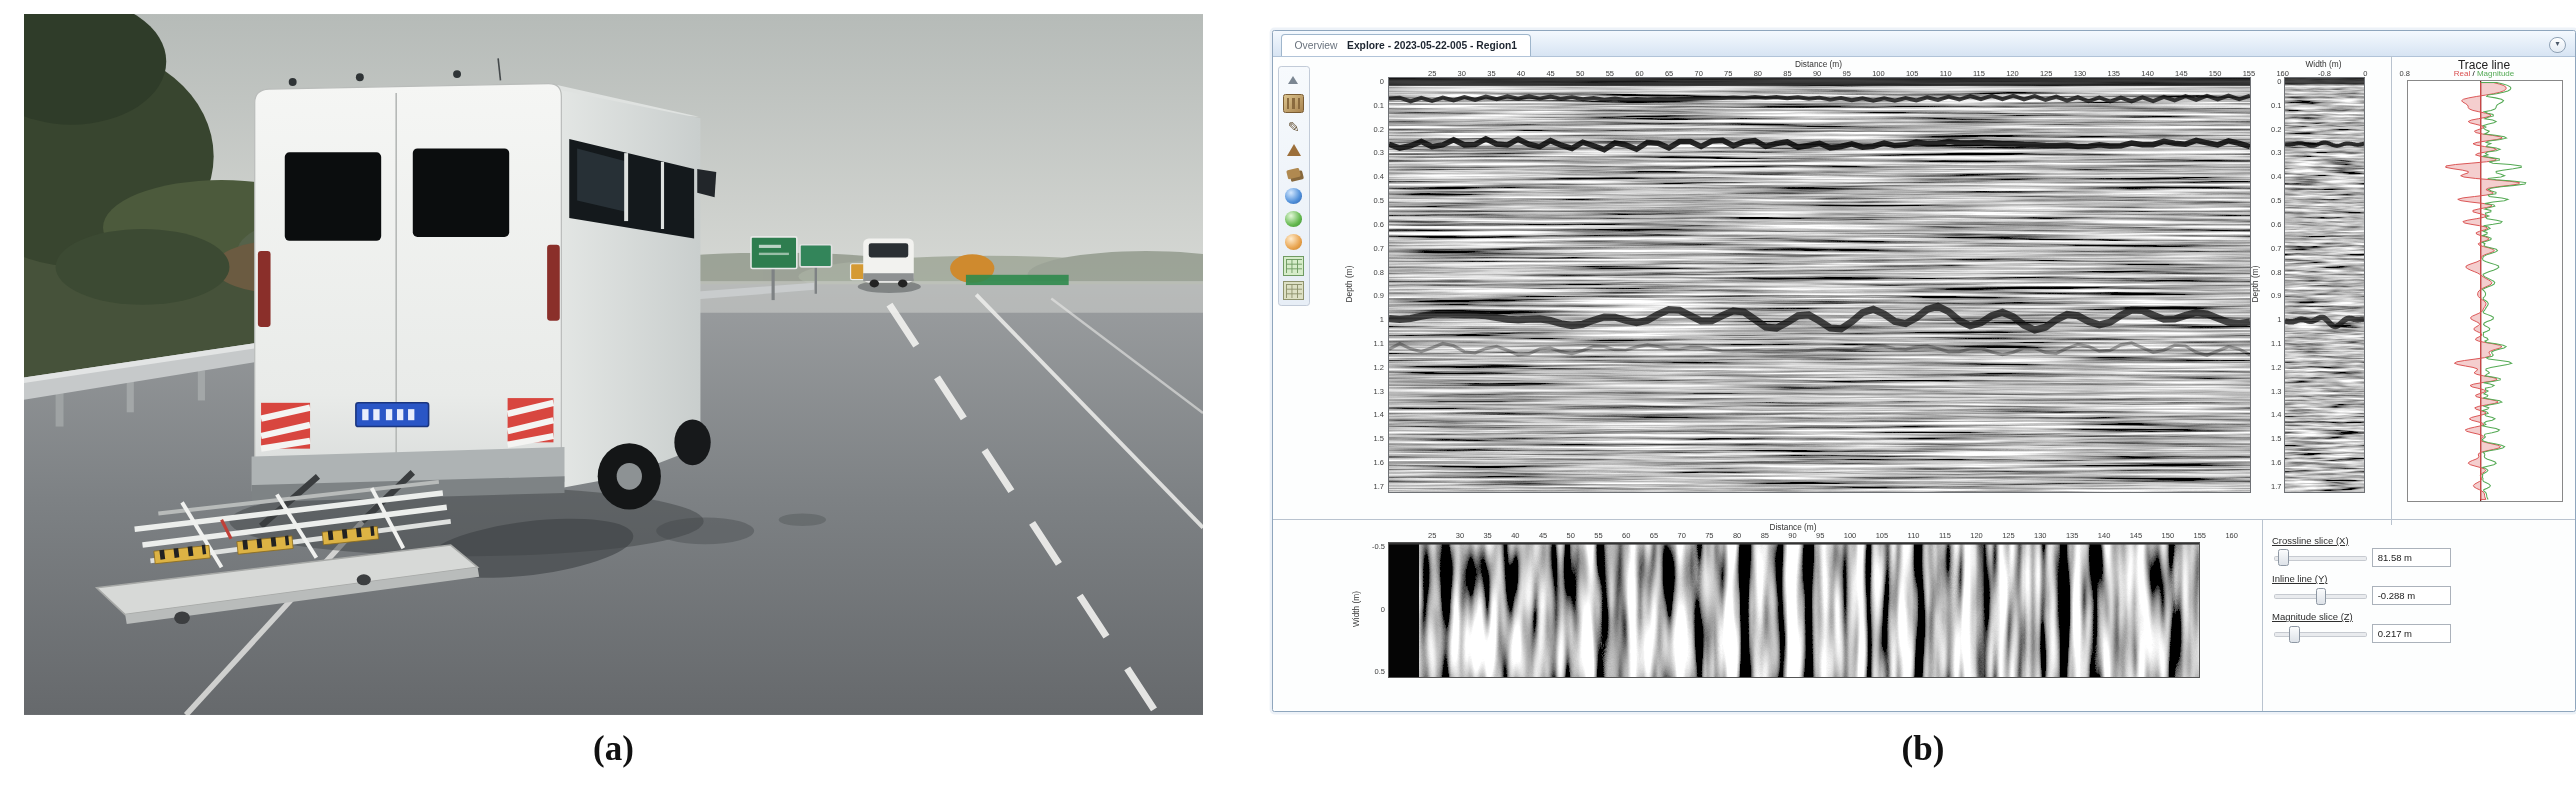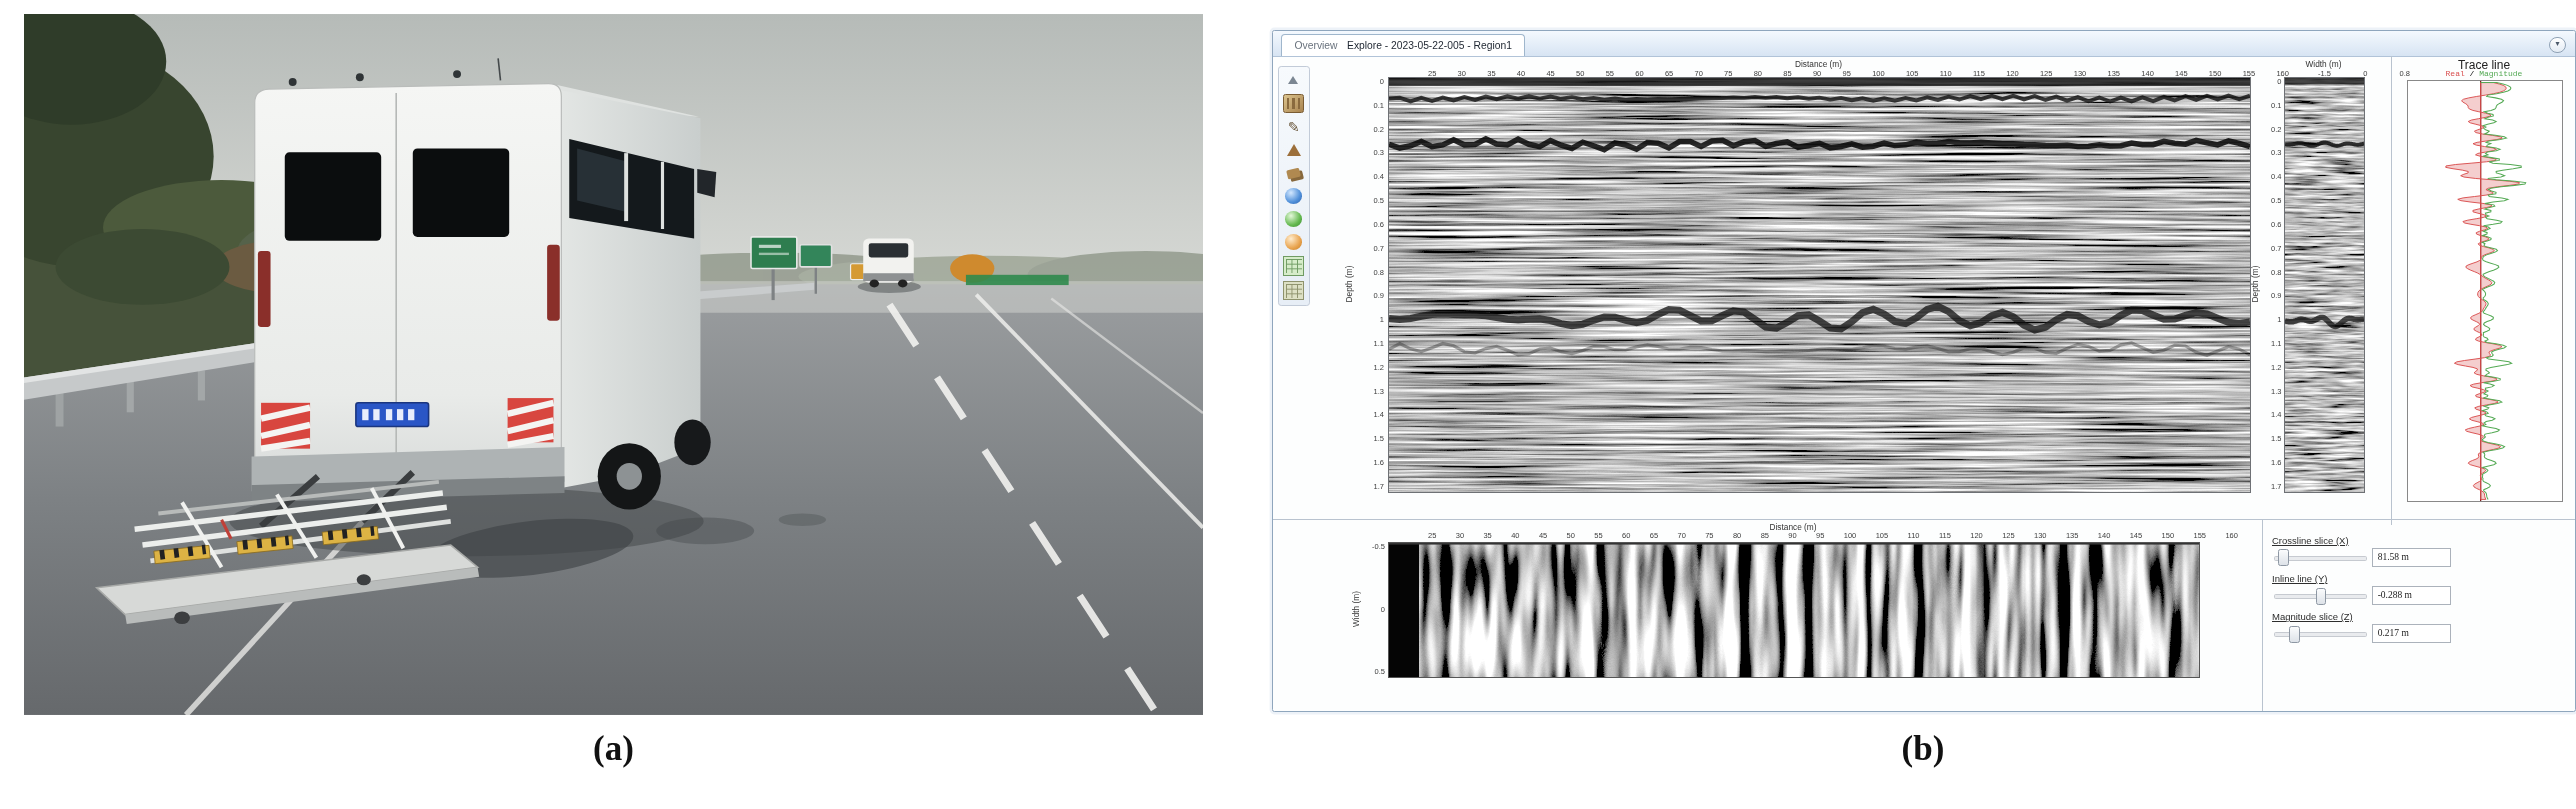--- a/index.html
+++ b/index.html
@@ -12,21 +12,21 @@
   .caption{font-family:"Liberation Serif",serif;font-weight:bold;font-size:35px;color:#111;
        text-align:center;top:729px;}
   #cap-a{left:24px;width:1179px;}
   #cap-b{left:1272px;width:1302px;}
   
   #tabbar{left:0;top:0;width:100%;height:25px;background:linear-gradient(#f4f9fe,#d7e4f3);
       border-bottom:0.8px solid #b1c3d8;border-radius:2.4px 2.4px 0 0;}
   #tab{left:8px;top:3.2px;height:21.3px;background:#fff;border:0.8px solid #9fb6cc;border-bottom:none;
       border-radius:4px 4px 0 0;padding:0 12.6px;display:flex;align-items:center;gap:9.5px;font-size:10.3px;}
   #tab .ovw{color:#69727d;}
-  #tab .act{font-weight:normal;color:#1d2530;}
+  #tab .act{font-weight:bold;color:#1d2530;}
   #collapse-btn{right:9.5px;top:5.5px;width:14.2px;height:14.2px;border:0.8px solid #90a2b5;border-radius:50%;
       background:linear-gradient(#ffffff,#e3ebf4);text-align:center;line-height:12.6px;font-size:8px;color:#4b5a6b;}
   
   #toolbar{left:4.7px;top:35px;width:30px;background:linear-gradient(#f7fafd,#e7eef6);
       border:0.8px solid #c2cbd8;border-radius:3.2px;padding:4px 0 4.7px;display:flex;flex-direction:column;
       align-items:center;gap:5.5px;}
   .ic{width:19px;height:17.4px;position:relative;}
   .ic-arrow::after{content:"";position:absolute;left:4px;top:4.7px;width:0;height:0;
       border-left:5.5px solid transparent;border-right:5.5px solid transparent;border-bottom:8px solid #7b8692;}
   .ic-map{background:linear-gradient(135deg,#dcc48e,#a8834f);border:0.8px solid #7a5c33;border-radius:2.4px;}
@@ -62,21 +62,21 @@
   .vdiv,.hdiv{background:#b9c3cf;}
   
   #trace-title{font-size:12px;color:#222;text-align:center;}
   #trace-legend{font-size:8px;text-align:center;}
   
   .ctl-label{font-size:9.5px;color:#2d2d2d;text-decoration:underline;}
   .track{height:3.2px;background:#e9ebee;border:0.8px solid #c6cad0;border-radius:1.6px;}
   .handle{position:absolute;width:8.7px;height:15px;top:-7.1px;background:linear-gradient(#fbfcfd,#dde2e8);
       border:0.8px solid #8d97a3;border-radius:2.4px;}
   .valbox{position:absolute;box-sizing:border-box;width:79px;height:19px;border:0.8px solid #abb2bb;
-      background:#fff;font-size:9.5px;color:#222;padding:1.6px 4.7px;font-family:Liberation Serif, serif;}
+      background:#fff;font-size:9.5px;color:#222;padding:1.6px 4.7px;font-family:Liberation Sans, sans-serif;}
 </style>
 </head>
 <body>
 
 <div class="abs" id="photo-wrap">
 <svg viewBox="0 0 1492 887" width="1179" height="701">
   <defs>
     <linearGradient id="sky" x1="0" y1="0" x2="0" y2="1">
       <stop offset="0" stop-color="#b6bbb8"></stop>
           <stop offset="1" stop-color="#d8dad6"></stop>
@@ -339,21 +339,21 @@
       <path id="refl-top" fill="none" stroke="#101010" stroke-width="5" opacity="0.8" d="M0 26 L13.6 25.0 L27.3 29.6 L40.9 25.1 L54.5 29.2 L68.1 24.8 L81.8 28.5 L95.4 24.2 L109.0 27.7 L122.6 23.6 L136.3 26.8 L149.9 23.2 L163.5 26.3 L177.1 23.1 L190.8 26.1 L204.4 23.5 L218.0 26.4 L231.6 24.3 L245.3 26.9 L258.9 25.2 L272.5 27.5 L286.1 26.1 L299.8 27.9 L313.4 26.7 L327.0 27.9 L340.6 26.8 L354.3 27.4 L367.9 26.6 L381.5 26.6 L395.1 26.1 L408.8 25.7 L422.4 25.5 L436.0 24.8 L449.6 25.2 L463.3 24.2 L476.9 25.2 L490.5 24.1 L504.1 25.6 L517.8 24.4 L531.4 26.4 L545.0 24.9 L558.6 27.4 L572.3 25.5 L585.9 28.2 L599.5 25.8 L613.1 28.7 L626.8 25.8 L640.4 28.8 L654.0 25.4 L667.6 28.5 L681.3 24.6 L694.9 27.9 L708.5 23.7 L722.1 27.3 L735.8 23.0 L749.4 26.9 L763.0 22.5 L776.6 26.9 L790.3 22.5 L803.9 27.2 L817.5 22.9 L831.1 27.9 L844.8 23.6 L858.4 28.8 L872.0 24.3 L885.6 29.5 L899.3 24.7 L912.9 29.8 L926.5 24.8 L940.1 29.7 L953.8 24.5 L967.4 29.3 L981.0 23.9 L994.6 28.5 L1008.3 23.1 L1021.9 27.7 L1035.5 22.5 L1049.1 27.2 L1062.8 22.3 L1076.4 27.0 L1090.0 22.5"></path>
       <path id="refl-main" fill="none" stroke="#070707" stroke-width="7" opacity="0.85" d="M0 84 L13.6 88.8 L27.3 86.0 L40.9 80.6 L54.5 86.9 L68.1 84.9 L81.8 78.4 L95.4 84.8 L109.0 84.2 L122.6 77.1 L136.3 83.7 L149.9 85.0 L163.5 77.6 L177.1 84.1 L190.8 87.1 L204.4 79.4 L218.0 85.3 L231.6 89.4 L245.3 81.4 L258.9 85.9 L272.5 90.8 L286.1 82.3 L299.8 85.0 L313.4 90.4 L327.0 81.8 L340.6 82.8 L354.3 88.6 L367.9 80.6 L381.5 80.4 L395.1 86.8 L408.8 80.0 L422.4 79.0 L436.0 86.0 L449.6 80.9 L463.3 79.4 L476.9 86.7 L490.5 83.1 L504.1 81.0 L517.8 87.9 L531.4 85.5 L545.0 82.8 L558.6 88.6 L572.3 86.9 L585.9 83.4 L599.5 87.8 L613.1 86.5 L626.8 82.7 L640.4 85.7 L654.0 84.8 L667.6 81.3 L681.3 83.3 L694.9 83.1 L708.5 80.6 L722.1 82.1 L735.8 82.5 L749.4 81.4 L763.0 82.5 L776.6 83.3 L790.3 83.5 L803.9 84.3 L817.5 84.7 L831.1 85.7 L844.8 86.0 L858.4 85.4 L872.0 86.9 L885.6 86.6 L899.3 84.6 L912.9 86.3 L926.5 85.8 L940.1 82.4 L953.8 84.6 L967.4 84.5 L981.0 80.2 L994.6 82.8 L1008.3 83.9 L1021.9 79.0 L1035.5 82.2 L1049.1 84.8 L1062.8 79.6 L1076.4 82.9 L1090.0 87.0"></path>
       <path id="refl-mid" fill="none" stroke="#101010" stroke-width="9" opacity="0.75" d="M0 305 L13.6 306.3 L27.3 305.0 L40.9 302.1 L54.5 299.8 L68.1 299.3 L81.8 299.9 L95.4 300.4 L109.0 300.6 L122.6 301.6 L136.3 303.7 L149.9 306.0 L163.5 306.7 L177.1 305.9 L190.8 305.5 L204.4 307.6 L218.0 311.5 L231.6 314.0 L245.3 312.2 L258.9 307.2 L272.5 303.0 L286.1 303.3 L299.8 307.4 L313.4 310.2 L327.0 307.4 L340.6 299.9 L354.3 293.7 L367.9 294.5 L381.5 301.4 L395.1 308.0 L408.8 307.8 L422.4 301.2 L436.0 295.2 L449.6 296.8 L463.3 306.2 L476.9 315.7 L490.5 317.2 L504.1 310.0 L517.8 301.5 L531.4 300.4 L545.0 308.1 L558.6 317.1 L572.3 318.1 L585.9 309.0 L599.5 297.5 L613.1 293.3 L626.8 299.3 L640.4 308.7 L654.0 311.4 L667.6 304.2 L681.3 293.5 L694.9 289.5 L708.5 296.3 L722.1 307.9 L735.8 314.1 L749.4 310.2 L763.0 301.4 L776.6 297.2 L790.3 302.8 L803.9 313.4 L817.5 319.6 L831.1 316.1 L844.8 306.5 L858.4 299.9 L872.0 301.5 L885.6 308.6 L899.3 313.1 L912.9 309.8 L926.5 301.0 L940.1 294.3 L953.8 294.8 L967.4 300.7 L981.0 305.9 L994.6 305.7 L1008.3 301.2 L1021.9 297.6 L1035.5 299.1 L1049.1 304.7 L1062.8 309.9 L1076.4 311.3 L1090.0 309.3"></path>
       <path id="refl-mid2" fill="none" stroke="#222222" stroke-width="4" opacity="0.4" d="M0 344 L13.6 336.7 L27.3 343.5 L40.9 347.1 L54.5 342.0 L68.1 336.6 L81.8 339.6 L95.4 347.1 L109.0 348.7 L122.6 343.2 L136.3 340.4 L149.9 345.3 L163.5 351.0 L177.1 349.5 L190.8 343.7 L204.4 342.4 L218.0 347.0 L231.6 349.5 L245.3 345.6 L258.9 340.5 L272.5 340.8 L286.1 344.5 L299.8 344.9 L313.4 341.0 L327.0 338.5 L340.6 340.5 L354.3 343.7 L367.9 343.6 L381.5 341.6 L395.1 341.7 L408.8 344.3 L422.4 346.2 L436.0 346.0 L449.6 345.4 L463.3 346.0 L476.9 346.9 L490.5 346.8 L504.1 346.4 L517.8 346.2 L531.4 345.5 L545.0 344.0 L558.6 343.0 L572.3 343.5 L585.9 343.8 L599.5 342.0 L613.1 339.7 L626.8 340.2 L640.4 343.0 L654.0 343.8 L667.6 341.3 L681.3 339.8 L694.9 343.0 L708.5 347.3 L722.1 347.1 L735.8 343.3 L749.4 342.7 L763.0 347.5 L776.6 350.9 L790.3 347.7 L803.9 342.3 L817.5 342.7 L831.1 348.0 L844.8 349.1 L858.4 342.9 L872.0 337.7 L885.6 340.6 L899.3 346.4 L912.9 345.4 L926.5 338.4 L940.1 336.0 L953.8 342.1 L967.4 348.0 L981.0 345.2 L994.6 338.9 L1008.3 339.8 L1021.9 347.8 L1035.5 351.6 L1049.1 346.3 L1062.8 340.8 L1076.4 343.9 L1090.0 351.1"></path>
       <rect y="388" width="1090" height="26" fill="#dddddd" opacity="0.22"></rect>
     </svg>
   </div>
 
   <div class="abs axis-title" style="left:1011px;top:28.4px;width:79px;">Width (m)</div>
   <div class="abs xticks" style="left:1005px;top:38px;width:92px;">
-      <span>-1.5</span>
+      <span>-0.8</span>
       <span>0</span>
       <span>0.8</span>
     </div>
   <div class="abs ylab" style="left:982px;top:253px;">Depth (m)</div>
   <div class="abs yticks" style="left:988px;top:46px;width:20.5px;height:414px;">
       <span>0</span>
       <span>0.1</span>
       <span>0.2</span>
       <span>0.3</span>
       <span>0.4</span>
@@ -388,21 +388,21 @@
       <rect width="100" height="525" fill="#9a9a9a" filter="url(#fw)"></rect>
       <rect width="100" height="8" fill="#1c1c1c" opacity="0.8"></rect>
       <path id="wrefl-1" fill="none" stroke="#0a0a0a" stroke-width="5" opacity="0.85" d="M0 84 L1.3 84.2 L2.5 84.3 L3.8 84.3 L5.0 84.3 L6.3 84.3 L7.5 84.2 L8.8 84.1 L10.0 83.9 L11.3 83.7 L12.5 83.5 L13.8 83.2 L15.0 83.0 L16.3 82.8 L17.5 82.7 L18.8 82.7 L20.0 82.7 L21.3 82.8 L22.5 83.0 L23.8 83.3 L25.0 83.7 L26.3 84.1 L27.5 84.5 L28.7 84.9 L30.0 85.3 L31.3 85.7 L32.5 85.9 L33.8 86.0 L35.0 86.1 L36.3 86.0 L37.5 85.7 L38.8 85.4 L40.0 85.0 L41.3 84.4 L42.5 83.9 L43.8 83.4 L45.0 82.9 L46.3 82.4 L47.5 82.1 L48.8 81.8 L50.0 81.7 L51.2 81.8 L52.5 81.9 L53.8 82.2 L55.0 82.7 L56.3 83.1 L57.5 83.7 L58.8 84.2 L60.0 84.7 L61.3 85.1 L62.5 85.5 L63.7 85.7 L65.0 85.8 L66.3 85.8 L67.5 85.7 L68.8 85.5 L70.0 85.2 L71.3 84.8 L72.5 84.4 L73.8 84.0 L75.0 83.6 L76.3 83.3 L77.5 83.1 L78.8 83.0 L80.0 82.9 L81.3 83.0 L82.5 83.2 L83.8 83.4 L85.0 83.6 L86.3 83.9 L87.5 84.1 L88.8 84.3 L90.0 84.5 L91.3 84.6 L92.5 84.6 L93.8 84.5 L95.0 84.3 L96.3 84.1 L97.5 83.8 L98.8 83.5 L100.0 83.3"></path>
       <path id="wrefl-2" fill="none" stroke="#101010" stroke-width="7" opacity="0.75" d="M0 308 L1.3 308.3 L2.5 308.6 L3.8 308.8 L5.0 309.0 L6.3 309.2 L7.5 309.2 L8.8 309.2 L10.0 309.0 L11.3 308.7 L12.5 308.3 L13.8 307.9 L15.0 307.4 L16.3 307.0 L17.5 306.6 L18.8 306.3 L20.0 306.1 L21.3 306.1 L22.5 306.2 L23.8 306.4 L25.0 306.6 L26.3 307.0 L27.5 307.4 L28.7 307.8 L30.0 308.1 L31.3 308.4 L32.5 308.5 L33.8 308.4 L35.0 308.2 L36.3 307.8 L37.5 307.3 L38.8 306.7 L40.0 306.0 L41.3 305.3 L42.5 304.6 L43.8 304.1 L45.0 303.7 L46.3 303.6 L47.5 303.7 L48.8 304.0 L50.0 304.6 L51.2 305.5 L52.5 306.6 L53.8 307.8 L55.0 309.1 L56.3 310.4 L57.5 311.7 L58.8 312.8 L60.0 313.8 L61.3 314.5 L62.5 315.0 L63.7 315.1 L65.0 314.9 L66.3 314.4 L67.5 313.7 L68.8 312.8 L70.0 311.7 L71.3 310.5 L72.5 309.4 L73.8 308.3 L75.0 307.2 L76.3 306.4 L77.5 305.7 L78.8 305.2 L80.0 304.9 L81.3 304.8 L82.5 304.9 L83.8 305.0 L85.0 305.3 L86.3 305.6 L87.5 305.9 L88.8 306.1 L90.0 306.3 L91.3 306.4 L92.5 306.4 L93.8 306.3 L95.0 306.2 L96.3 306.0 L97.5 305.9 L98.8 305.8 L100.0 305.7"></path>
     </svg>
   </div>
 
   <div class="abs vdiv" style="left:1118px;top:25px;width:0.8px;height:469px;"></div>
 
   <div class="abs" id="trace-title" style="left:1134px;top:27px;width:154px;">Trace line</div>
-  <div class="abs" id="trace-legend" style="left:1134px;top:38px;width:154px;font-family:Liberation Mono, monospace;">
+  <div class="abs" id="trace-legend" style="left:1134px;top:38px;width:154px;">
     <span id="lg-real" style="color: rgb(217, 79, 79);">Real</span>
     <span>/</span>
     <span id="lg-mag" style="color: rgb(85, 170, 85);">Magnitude</span>
   </div>
   <div class="abs plot" id="trace-plot" style="left:1134px;top:49px;width:154px;height:420px;border-color:#888;">
     <svg preserveAspectRatio="none" viewBox="0 0 195 530">
       <line id="trace-axis" x1="92" y1="0" x2="92" y2="530" stroke="#7a1d1d" stroke-width="1.6"></line>
       <path id="trace-real" stroke-width="1.2" fill-opacity="0.28" d="M92 2 L108.4 2.0 L115.5 3.8 L120.6 5.5 L123.6 7.3 L124.4 9.0 L123.6 10.8 L120.9 12.5 L116.0 14.3 L108.3 16.0 L98.2 17.8 L87.0 19.5 L77.0 21.3 L70.3 23.0 L67.9 24.8 L69.3 26.5 L72.5 28.3 L75.1 30.1 L76.1 31.8 L76.3 33.6 L77.7 35.3 L82.1 37.1 L89.7 38.8 L98.2 40.6 L104.2 42.3 L104.6 44.1 L98.7 45.8 L89.1 47.6 L80.2 49.3 L76.3 51.1 L78.8 52.8 L85.9 54.6 L93.1 56.4 L96.2 58.1 L93.8 59.9 L88.2 61.6 L84.1 63.4 L85.9 65.1 L94.6 66.9 L106.9 68.6 L117.0 70.4 L119.4 72.1 L112.5 73.9 L99.7 75.6 L87.6 77.4 L82.3 79.1 L86.4 80.9 L96.9 82.7 L107.6 84.4 L112.1 86.2 L107.9 87.9 L97.9 89.7 L88.4 91.4 L85.5 93.2 L91.3 94.9 L102.4 96.7 L111.3 98.4 L111.3 100.2 L99.6 101.9 L79.9 103.7 L60.1 105.4 L48.1 107.2 L47.8 109.0 L57.0 110.7 L68.9 112.5 L76.3 114.2 L76.1 116.0 L70.7 117.7 L66.7 119.5 L70.9 121.2 L85.7 123.0 L107.7 124.7 L128.9 126.5 L141.1 128.2 L140.3 130.0 L128.7 131.7 L113.2 133.5 L101.8 135.3 L98.7 137.0 L102.5 138.8 L107.6 140.5 L107.3 142.3 L98.7 144.0 L84.1 145.8 L69.8 147.5 L63.0 149.3 L67.0 151.0 L79.8 152.8 L94.9 154.5 L105.1 156.3 L106.2 158.0 L99.1 159.8 L89.0 161.6 L82.2 163.3 L82.3 165.1 L88.5 166.8 L96.0 168.6 L99.5 170.3 L95.9 172.1 L86.4 173.8 L75.8 175.6 L69.6 177.3 L71.2 179.1 L79.6 180.8 L90.6 182.6 L98.8 184.3 L100.8 186.1 L97.0 187.9 L90.7 189.6 L86.4 191.4 L86.7 193.1 L91.5 194.9 L97.9 196.6 L102.1 198.4 L101.8 200.1 L97.5 201.9 L92.0 203.6 L88.9 205.4 L90.1 207.1 L95.5 208.9 L102.5 210.6 L107.8 212.4 L109.3 214.2 L106.6 215.9 L101.7 217.7 L96.9 219.4 L93.8 221.2 L92.7 222.9 L92.3 224.7 L90.9 226.4 L87.4 228.2 L82.4 229.9 L77.2 231.7 L73.7 233.4 L73.3 235.2 L75.6 236.9 L79.3 238.7 L83.9 240.5 L87.9 242.2 L91.0 244.0 L93.4 245.7 L95.8 247.5 L98.7 249.2 L102.0 251.0 L104.8 252.7 L106.2 254.5 L105.4 256.2 L102.6 258.0 L98.7 259.7 L94.8 261.5 L91.7 263.2 L89.7 265.0 L88.6 266.8 L88.2 268.5 L88.3 270.3 L89.2 272.0 L90.9 273.8 L93.3 275.5 L95.9 277.3 L97.9 279.0 L98.8 280.8 L98.5 282.5 L97.5 284.3 L96.4 286.0 L95.4 287.8 L94.5 289.5 L92.8 291.3 L89.8 293.1 L85.8 294.8 L81.8 296.6 L79.4 298.3 L79.6 300.1 L82.4 301.8 L86.4 303.6 L89.7 305.3 L90.6 307.1 L88.9 308.8 L85.8 310.6 L83.5 312.3 L83.8 314.1 L86.7 315.8 L90.7 317.6 L93.4 319.4 L93.1 321.1 L90.0 322.9 L86.4 324.6 L85.4 326.4 L89.0 328.1 L97.3 329.9 L107.5 331.6 L115.7 333.4 L119.0 335.1 L116.7 336.9 L110.9 338.6 L105.3 340.4 L102.5 342.1 L103.1 343.9 L104.5 345.7 L103.2 347.4 L96.6 349.2 L84.9 350.9 L71.7 352.7 L61.8 354.4 L58.8 356.2 L63.5 357.9 L72.9 359.7 L82.3 361.4 L87.7 363.2 L87.9 364.9 L85.2 366.7 L83.8 368.4 L87.1 370.2 L95.2 372.0 L105.3 373.7 L112.2 375.5 L112.3 377.2 L105.0 379.0 L93.5 380.7 L83.2 382.5 L78.6 384.2 L81.2 386.0 L88.4 387.7 L95.7 389.5 L98.6 391.2 L96.0 393.0 L90.1 394.7 L85.6 396.5 L86.3 398.3 L93.1 400.0 L103.3 401.8 L111.7 403.5 L114.1 405.3 L109.2 407.0 L99.4 408.8 L89.7 410.5 L84.6 412.3 L85.8 414.0 L91.4 415.8 L97.1 417.5 L98.8 419.3 L95.0 421.0 L87.4 422.8 L80.4 424.6 L77.7 426.3 L80.7 428.1 L87.5 429.8 L94.0 431.6 L96.1 433.3 L92.3 435.1 L84.4 436.8 L76.5 438.6 L72.5 440.3 L74.4 442.1 L81.0 443.8 L88.7 445.6 L94.2 447.3 L95.5 449.1 L93.8 450.9 L92.0 452.6 L93.1 454.4 L98.4 456.1 L106.4 457.9 L113.8 459.6 L117.3 461.4 L115.2 463.1 L108.4 464.9 L100.0 466.6 L93.0 468.4 L89.5 470.1 L89.0 471.9 L89.7 473.6 L89.1 475.4 L86.1 477.2 L81.5 478.9 L77.5 480.7 L76.3 482.4 L79.0 484.2 L84.8 485.9 L91.5 487.7 L96.5 489.4 L98.4 491.2 L97.2 492.9 L94.6 494.7 L92.3 496.4 L91.5 498.2 L92.1 499.9 L92.9 501.7 L92.6 503.5 L90.7 505.2 L87.5 507.0 L84.4 508.7 L82.8 510.5 L83.6 512.2 L86.5 514.0 L90.3 515.7 L93.7 517.5 L95.8 519.2 L96.8 521.0 L97.0 522.7 L97.2 524.5 L97.8 526.2 L98.6 528.0 L92 528 Z" stroke="#d94f4f" fill="#d94f4f"></path>
       <path id="trace-mag" fill="none" stroke-width="1.3" d="M92 2 L112.4 2.0 L120.3 3.8 L126.1 5.5 L129.3 7.3 L130.3 9.0 L129.4 10.8 L126.4 12.5 L120.8 14.3 L112.3 16.0 L101.0 17.8 L99.6 19.5 L110.8 21.3 L118.3 23.0 L121.0 24.8 L119.4 26.5 L115.9 28.3 L113.0 30.1 L111.8 31.8 L111.5 33.6 L110.0 35.3 L105.1 37.1 L96.6 38.8 L101.0 40.6 L107.7 42.3 L108.1 44.1 L101.5 45.8 L97.3 47.6 L107.2 49.3 L111.6 51.1 L108.7 52.8 L100.8 54.6 L95.2 56.4 L98.7 58.1 L96.0 59.9 L98.3 61.6 L102.8 63.4 L100.8 65.1 L96.9 66.9 L110.7 68.6 L122.0 70.4 L124.7 72.1 L117.0 73.9 L102.7 75.6 L98.9 77.4 L104.8 79.1 L100.3 80.9 L99.5 82.7 L111.4 84.4 L116.5 86.2 L111.8 87.9 L100.6 89.7 L98.1 91.4 L101.3 93.2 L94.7 94.9 L105.6 96.7 L115.7 98.4 L115.6 100.2 L102.5 101.9 L107.5 103.7 L129.7 105.4 L143.2 107.2 L143.5 109.0 L133.2 110.7 L119.9 112.5 L111.6 114.2 L111.8 116.0 L117.9 117.7 L122.3 119.5 L117.6 121.2 L101.0 123.0 L111.6 124.7 L135.4 126.5 L149.0 128.2 L148.1 130.0 L135.1 131.7 L117.8 133.5 L105.0 135.3 L101.5 137.0 L105.8 138.8 L111.5 140.5 L111.2 142.3 L101.6 144.0 L102.9 145.8 L118.8 147.5 L126.5 149.3 L122.0 151.0 L107.7 152.8 L97.3 154.5 L108.7 156.3 L109.9 158.0 L102.0 159.8 L97.3 161.6 L105.0 163.3 L104.9 165.1 L98.0 166.8 L98.5 168.6 L102.4 170.3 L98.3 172.1 L100.3 173.8 L112.2 175.6 L119.0 177.3 L117.3 179.1 L107.8 180.8 L95.6 182.6 L101.6 184.3 L103.9 186.1 L99.6 187.9 L95.4 189.6 L100.3 191.4 L99.9 193.1 L94.5 194.9 L100.6 196.6 L105.3 198.4 L105.0 200.1 L100.2 201.9 L94.1 203.6 L97.5 205.4 L96.1 207.1 L97.9 208.9 L105.7 210.6 L111.7 212.4 L113.3 214.2 L110.4 215.9 L104.9 217.7 L99.4 219.4 L96.0 221.2 L94.8 222.9 L94.4 224.7 L95.2 226.4 L99.1 228.2 L104.8 229.9 L110.6 231.7 L114.5 233.4 L115.0 235.2 L112.4 236.9 L108.2 238.7 L103.1 240.5 L98.5 242.2 L95.1 244.0 L95.5 245.7 L98.2 247.5 L101.5 249.2 L105.2 251.0 L108.4 252.7 L109.9 254.5 L109.0 256.2 L105.9 258.0 L101.5 259.7 L97.1 261.5 L94.4 263.2 L96.6 265.0 L97.8 266.8 L98.3 268.5 L98.1 270.3 L97.1 272.0 L95.2 273.8 L95.5 275.5 L98.4 277.3 L100.6 279.0 L101.6 280.8 L101.3 282.5 L100.1 284.3 L98.9 286.0 L97.9 287.8 L96.8 289.5 L94.9 291.3 L96.4 293.1 L100.9 294.8 L105.4 296.6 L108.1 298.3 L107.9 300.1 L104.8 301.8 L100.2 303.6 L96.6 305.3 L95.6 307.1 L97.5 308.8 L101.0 310.6 L103.5 312.3 L103.2 314.1 L99.9 315.8 L95.4 317.6 L95.6 319.4 L95.2 321.1 L96.2 322.9 L100.3 324.6 L101.4 326.4 L97.3 328.1 L99.9 329.9 L111.4 331.6 L120.6 333.4 L124.2 335.1 L121.6 336.9 L115.2 338.6 L108.9 340.4 L105.8 342.1 L106.4 343.9 L108.0 345.7 L106.5 347.4 L99.1 349.2 L101.9 350.9 L116.7 352.7 L127.9 354.4 L131.2 356.2 L126.0 357.9 L115.4 359.7 L104.8 361.4 L98.9 363.2 L98.6 364.9 L101.6 366.7 L103.1 368.4 L99.5 370.2 L97.6 372.0 L108.8 373.7 L116.7 375.5 L116.8 377.2 L108.6 379.0 L95.7 380.7 L103.9 382.5 L109.0 384.2 L106.1 386.0 L98.0 387.7 L98.1 389.5 L101.4 391.2 L98.5 393.0 L96.1 394.7 L101.1 396.5 L100.3 398.3 L95.3 400.0 L106.6 401.8 L116.1 403.5 L118.8 405.3 L113.3 407.0 L102.3 408.8 L96.5 410.5 L102.3 412.3 L100.9 414.0 L94.6 415.8 L99.7 417.5 L101.6 419.3 L97.3 421.0 L99.1 422.8 L107.0 424.6 L110.1 426.3 L106.7 428.1 L99.0 429.8 L96.2 431.6 L98.6 433.3 L94.4 435.1 L102.5 436.8 L111.4 438.6 L115.8 440.3 L113.7 442.1 L106.4 443.8 L97.6 445.6 L96.4 447.3 L98.0 449.1 L96.0 450.9 L94.0 452.6 L95.3 454.4 L101.2 456.1 L110.1 457.9 L118.4 459.6 L122.3 461.4 L120.0 463.1 L112.4 464.9 L102.9 466.6 L95.1 468.4 L96.8 470.1 L97.3 471.9 L96.6 473.6 L97.2 475.4 L100.6 477.2 L105.7 478.9 L110.3 480.7 L111.6 482.4 L108.6 484.2 L102.1 485.9 L94.6 487.7 L99.1 489.4 L101.2 491.2 L99.9 492.9 L96.9 494.7 L94.3 496.4 L94.6 498.2 L94.1 499.9 L95.0 501.7 L94.7 503.5 L95.5 505.2 L99.1 507.0 L102.5 508.7 L104.3 510.5 L103.4 512.2 L100.2 514.0 L96.0 515.7 L95.9 517.5 L98.3 519.2 L99.3 521.0 L99.6 522.7 L99.8 524.5 L100.5 526.2 L101.4 528.0" stroke="#55aa55"></path>
     </svg>

